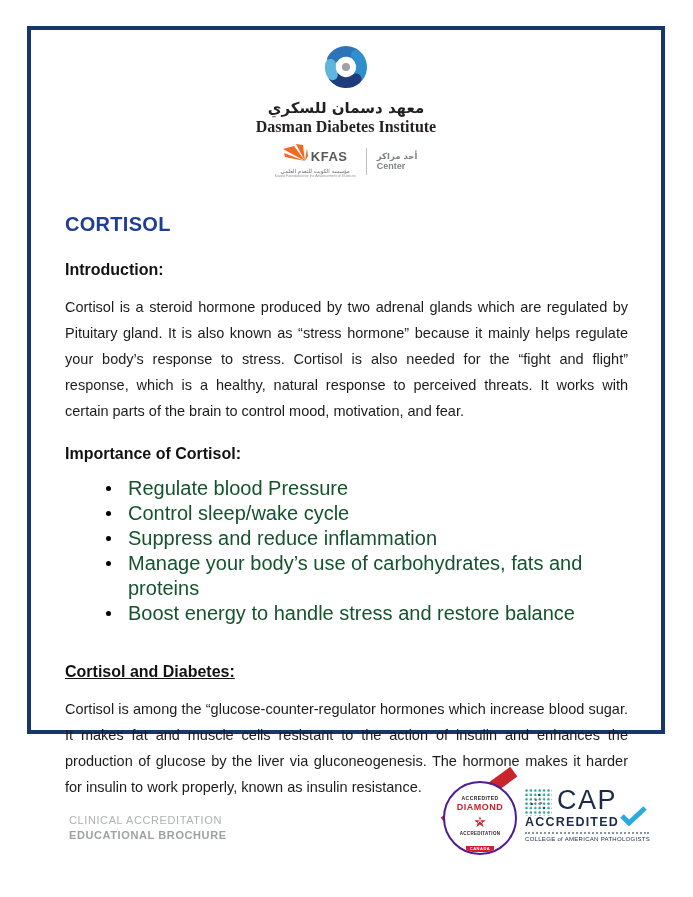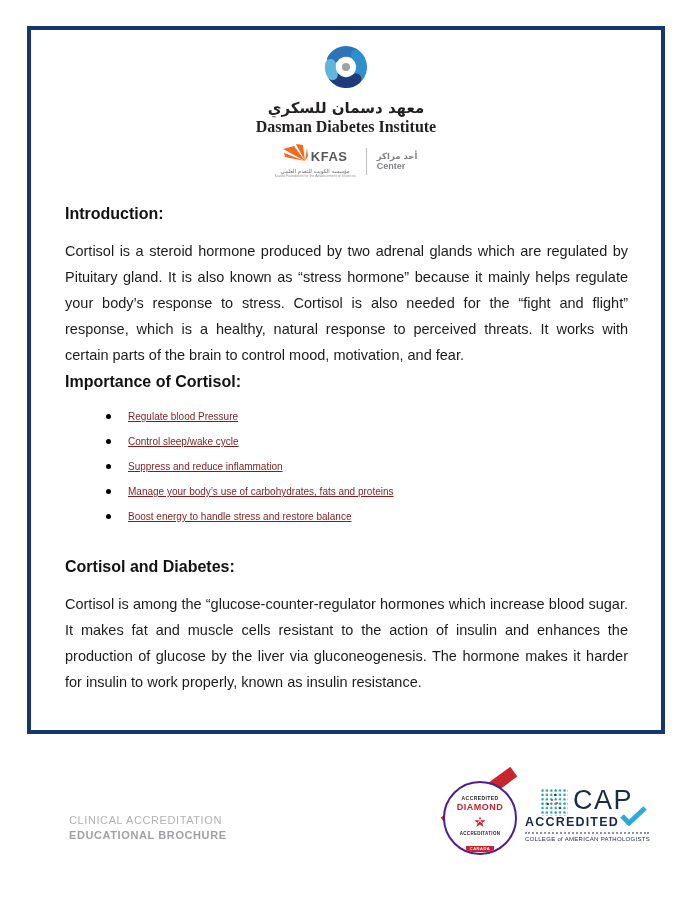--- a/index.html
+++ b/index.html
@@ -53,31 +53,31 @@
   }
   .sec-heading {
     margin-top:24px;
     font-size:16px; line-height:20px; font-weight:bold; color:#121212;
   }
   .body-par {
     margin-top:14px;
     font-size:14.5px; line-height:26px;
     text-align:justify; color:#1c1c1c;
   }
-  .heading-imp { margin-top:4px; }
+  .heading-imp { margin-top:20px; }
   .bullet-list { margin-top:12px; list-style:none; }
   .bullet-list li {
     position:relative; padding-left:63px;
-    font-size:10px; line-height:25px; color:#7f1d1d;text-decoration:underline;
+    font-size:20px; line-height:25px; color:#14532d;
   }
   .bullet-list li::before {
     content:""; position:absolute; left:41px; top:10px;
     width:5px; height:5px; border-radius:50%; background:#000;
   }
-  .heading-dia { margin-top:28px; }
+  .heading-dia { margin-top:36px;text-decoration:underline; }
 
   
   .footer-left {
     position:absolute; left:38px; top:783px;
     font-size:11px; letter-spacing:0.6px; line-height:14.5px;
   }
   .footer-line1 { color:#AFB1B4; }
   .footer-line2 { color:#9FA1A4; font-weight:bold; }
 
   
@@ -102,21 +102,21 @@
     font-size:6px; font-weight:bold; color:#ffffff;
   }
   .badge-org { font-size:4.5px; font-weight:bold; color:#231F20; letter-spacing:0.3px; margin-top:1px; }
   .badge-country {
     display:inline-block; margin-top:1px; padding:0.5px 4px;
     background:#D0202E; color:#fff; font-size:4px; font-weight:bold; letter-spacing:0.5px;
   }
 
   
   .cap-logo { position:absolute; left:494px; top:758px; width:124px; }
-  .cap-row1 { display:flex; align-items:flex-end; gap:5px;justify-content:center; }
+  .cap-row1 { display:flex; align-items:flex-end; gap:5px; }
   .cap-dots {
     width:27px; height:27px; margin-bottom:-4px;
     background-image:radial-gradient(circle at 1.6px 1.6px, #2E9E9B 1.1px, transparent 1.5px);
     background-size:4.4px 4.4px;
     position:relative;
   }
   .cap-dots .dot { position:absolute; width:2.4px; height:2.4px; border-radius:50%; }
   .cap-word {
     font-size:27px; line-height:24px; font-weight:normal;
     color:#1B2A4A; letter-spacing:1.5px;
@@ -169,20 +169,21 @@
       </div>
       <div class="kfas-divider"></div>
       <div class="kfas-right">
         <div class="kfas-center-ar">أحد مراكز</div>
         <div class="kfas-center-en">Center</div>
       </div>
     </div>
   </div>
 
   <div class="main">
+    <h1 class="doc-title">CORTISOL</h1>
 
     <h2 class="sec-heading">Introduction:</h2>
     <p class="body-par">Cortisol is a steroid hormone produced by two adrenal glands which are regulated by Pituitary gland. It is also known as “stress hormone” because it mainly helps regulate your body’s response to stress. Cortisol is also needed for the “fight and flight” response, which is a healthy, natural response to perceived threats. It works with certain parts of the brain to control mood, motivation, and fear.</p>
 
     <h2 class="sec-heading heading-imp">Importance of Cortisol:</h2>
     <ul class="bullet-list">
       <li>Regulate blood Pressure</li>
       <li>Control sleep/wake cycle</li>
       <li>Suppress and reduce inflammation</li>
       <li>Manage your body’s use of carbohydrates, fats and proteins</li>

